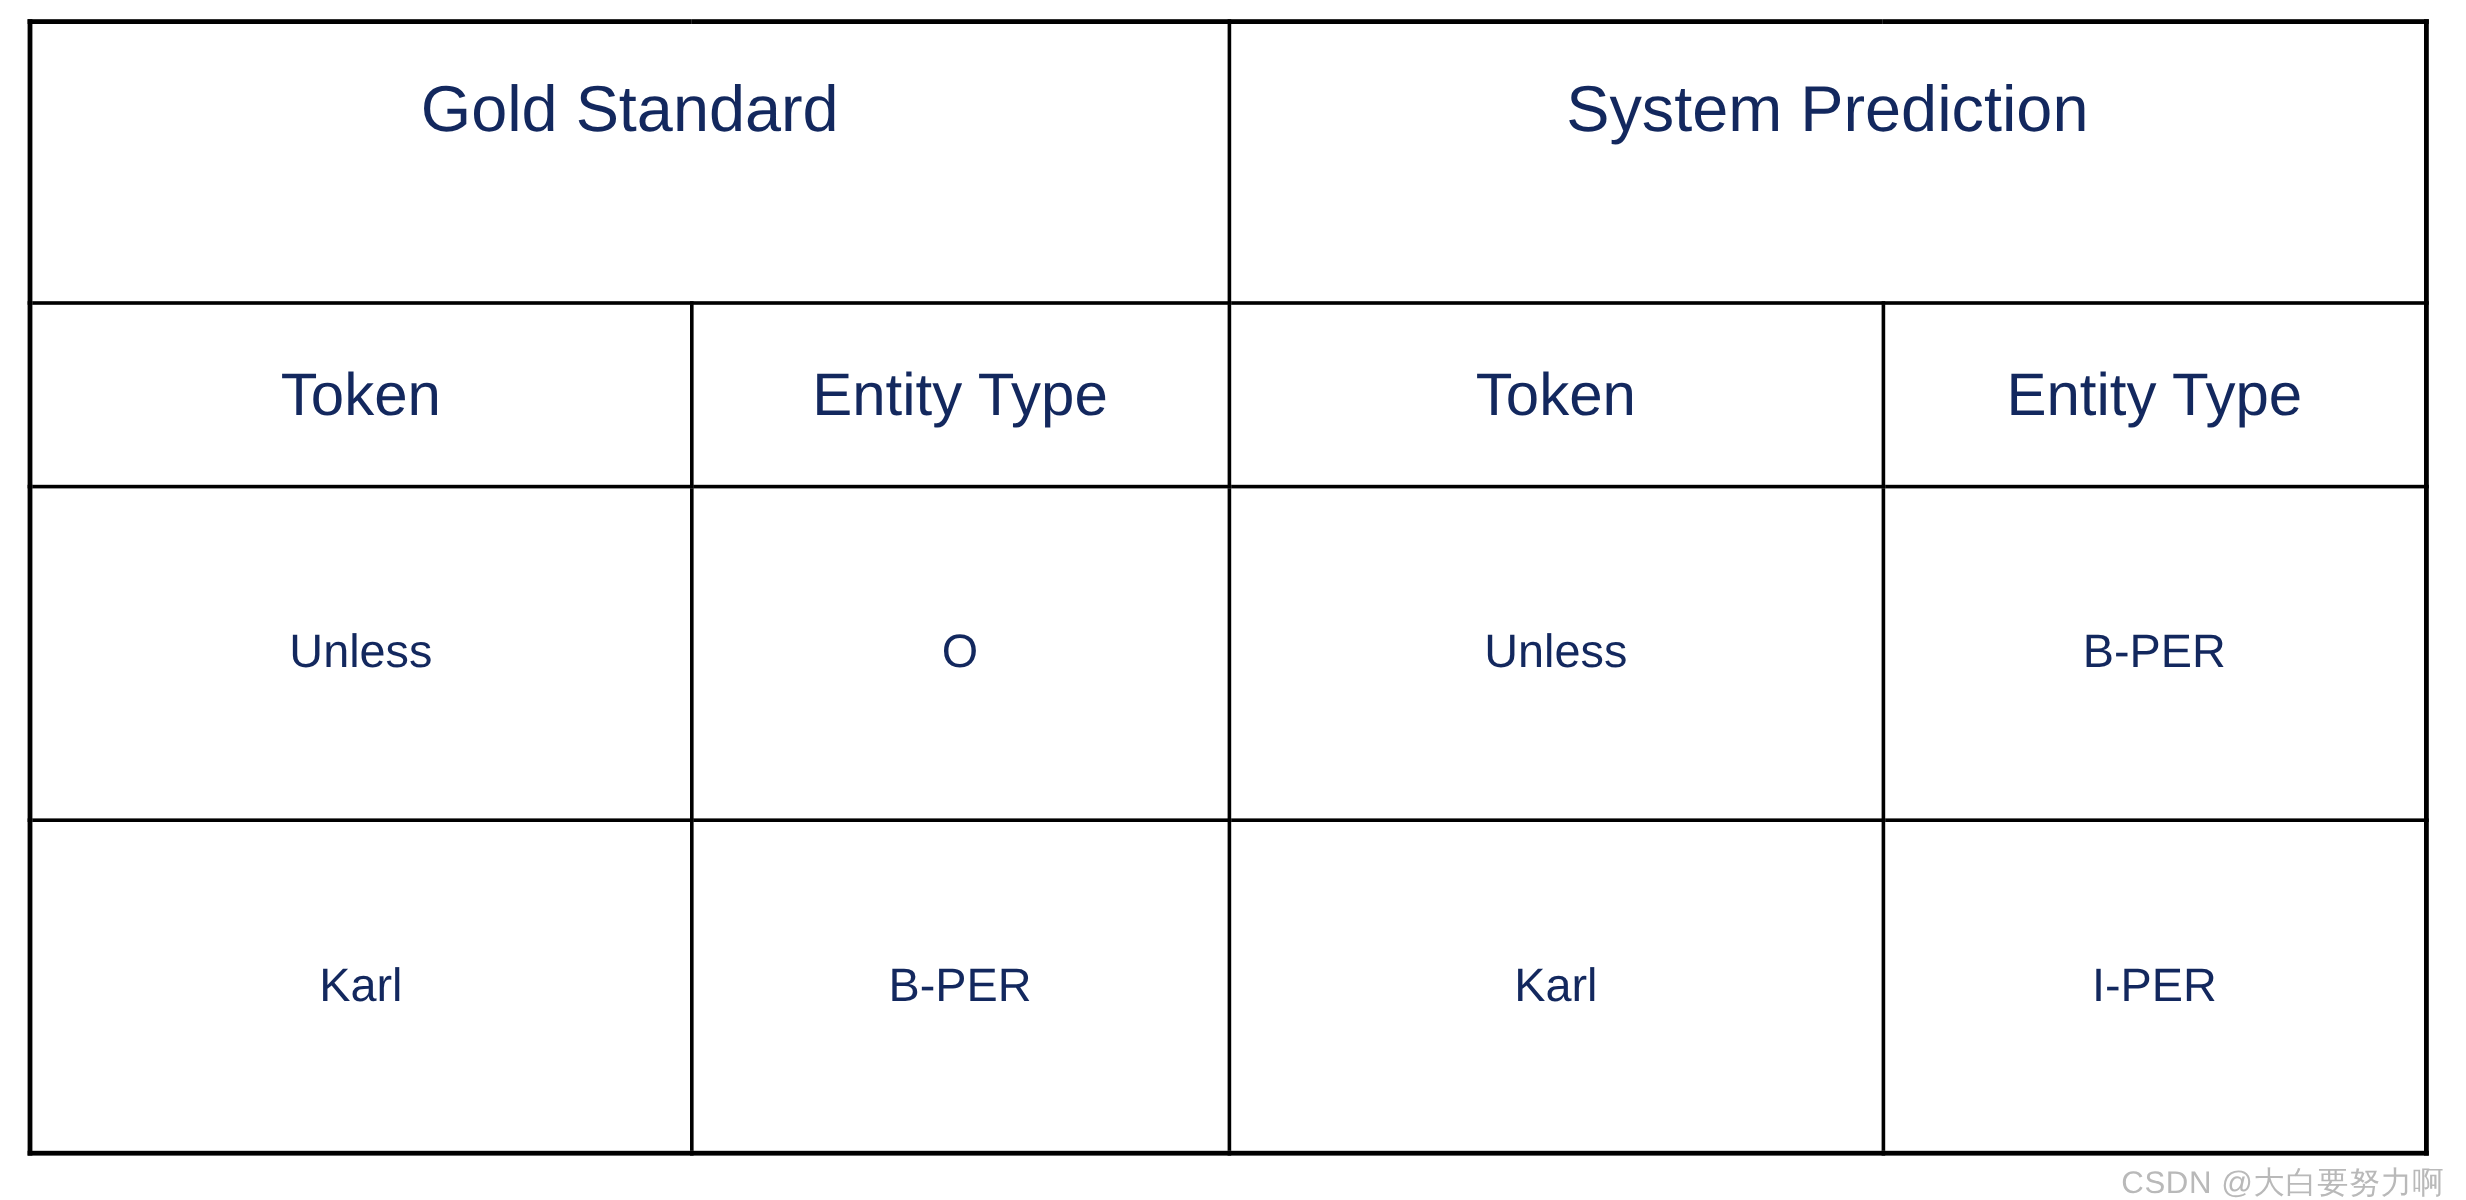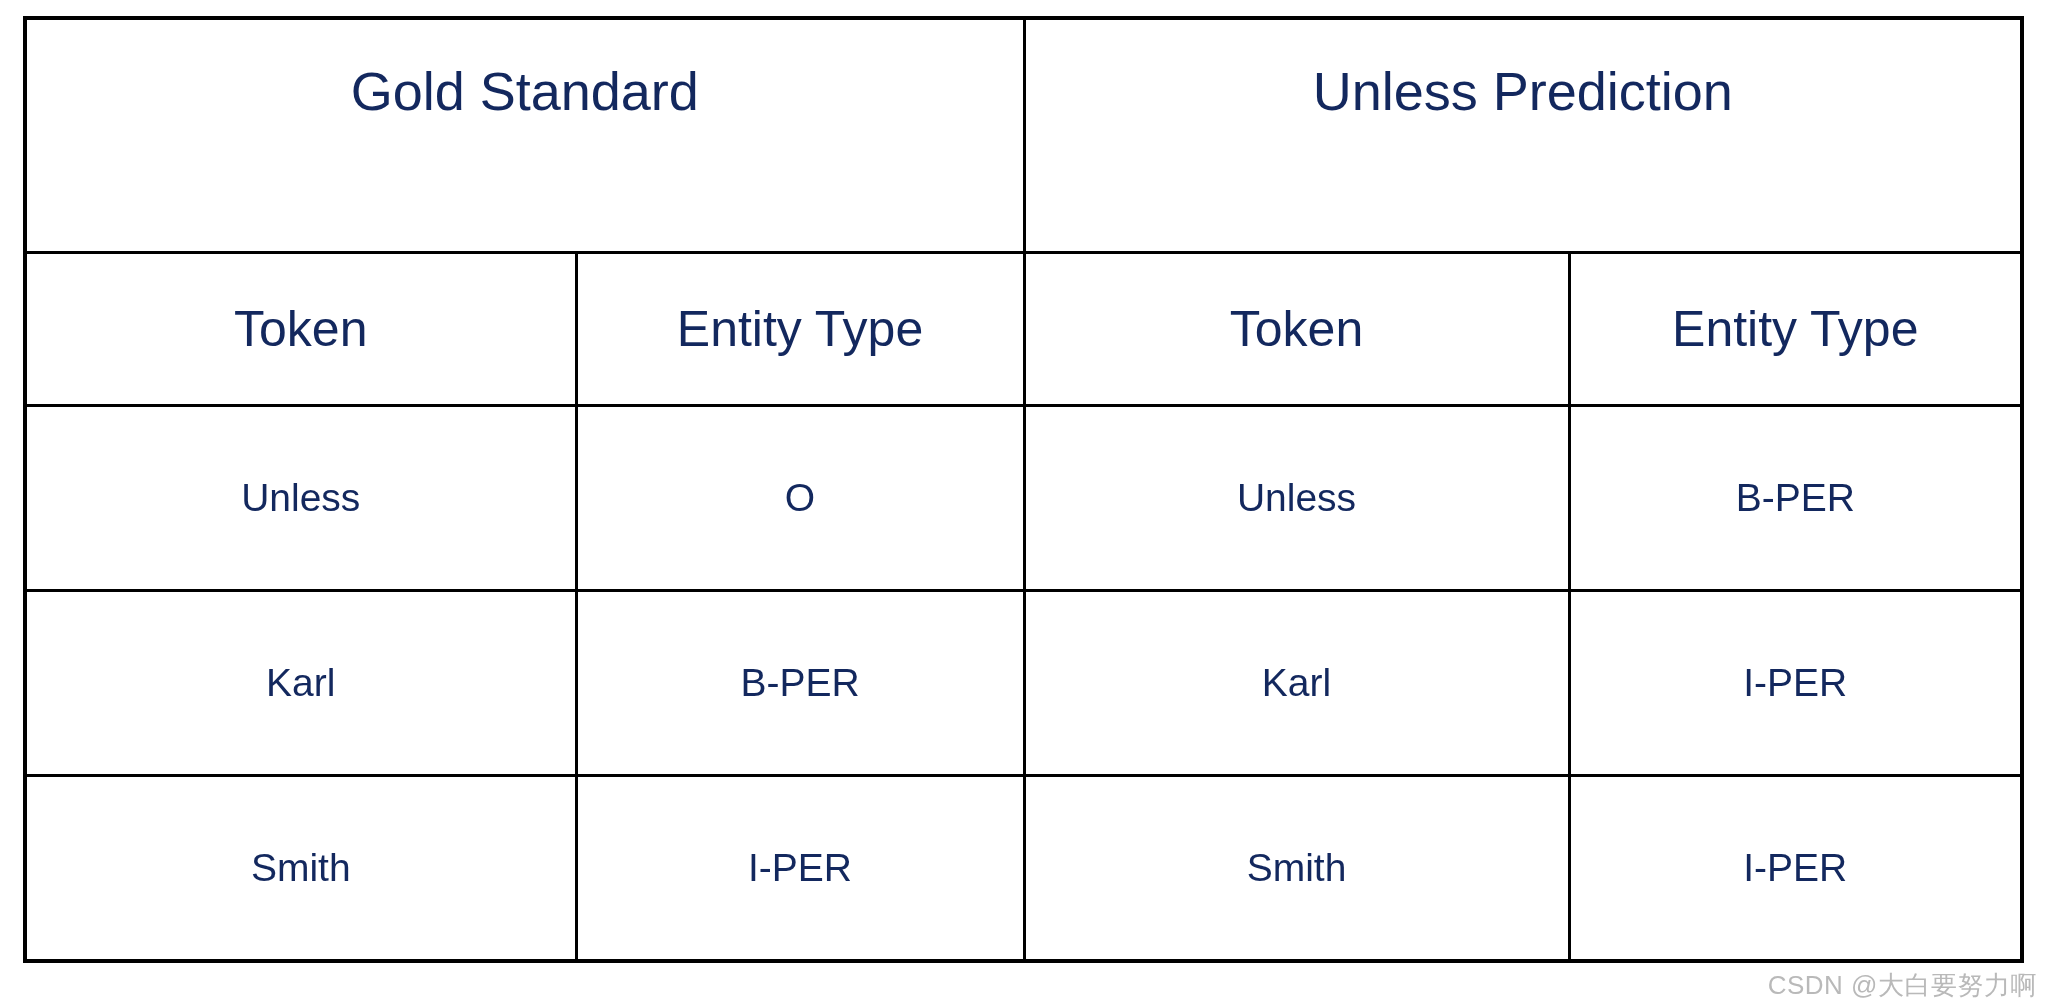--- a/index.html
+++ b/index.html
@@ -94,21 +94,21 @@
     <table class="ner-table">
       <colgroup>
         <col class="c1">
           <col class="c2">
           <col class="c3">
           <col class="c4">
       </colgroup>
       <thead>
         <tr class="group-header-row">
           <th colspan="2">Gold Standard</th>
-          <th colspan="2">Unless Prediction</th>
+          <th colspan="2">System Prediction</th>
         </tr>
         <tr class="subheader-row">
           <th>Token</th>
           <th>Entity Type</th>
           <th>Token</th>
           <th>Entity Type</th>
         </tr>
       </thead>
       <tbody>
         <tr class="data-row">
@@ -116,25 +116,19 @@
           <td>O</td>
           <td>Unless</td>
           <td>B-PER</td>
         </tr>
         <tr class="data-row">
           <td>Karl</td>
           <td>B-PER</td>
           <td>Karl</td>
           <td>I-PER</td>
         </tr>
-        <tr class="data-row">
-          <td>Smith</td>
-          <td>I-PER</td>
-          <td>Smith</td>
-          <td>I-PER</td>
-        </tr>
       </tbody>
     </table>
   </div>
 
   <div class="watermark">CSDN @大白要努力啊</div>
 
 </div>
 
 </body></html>

